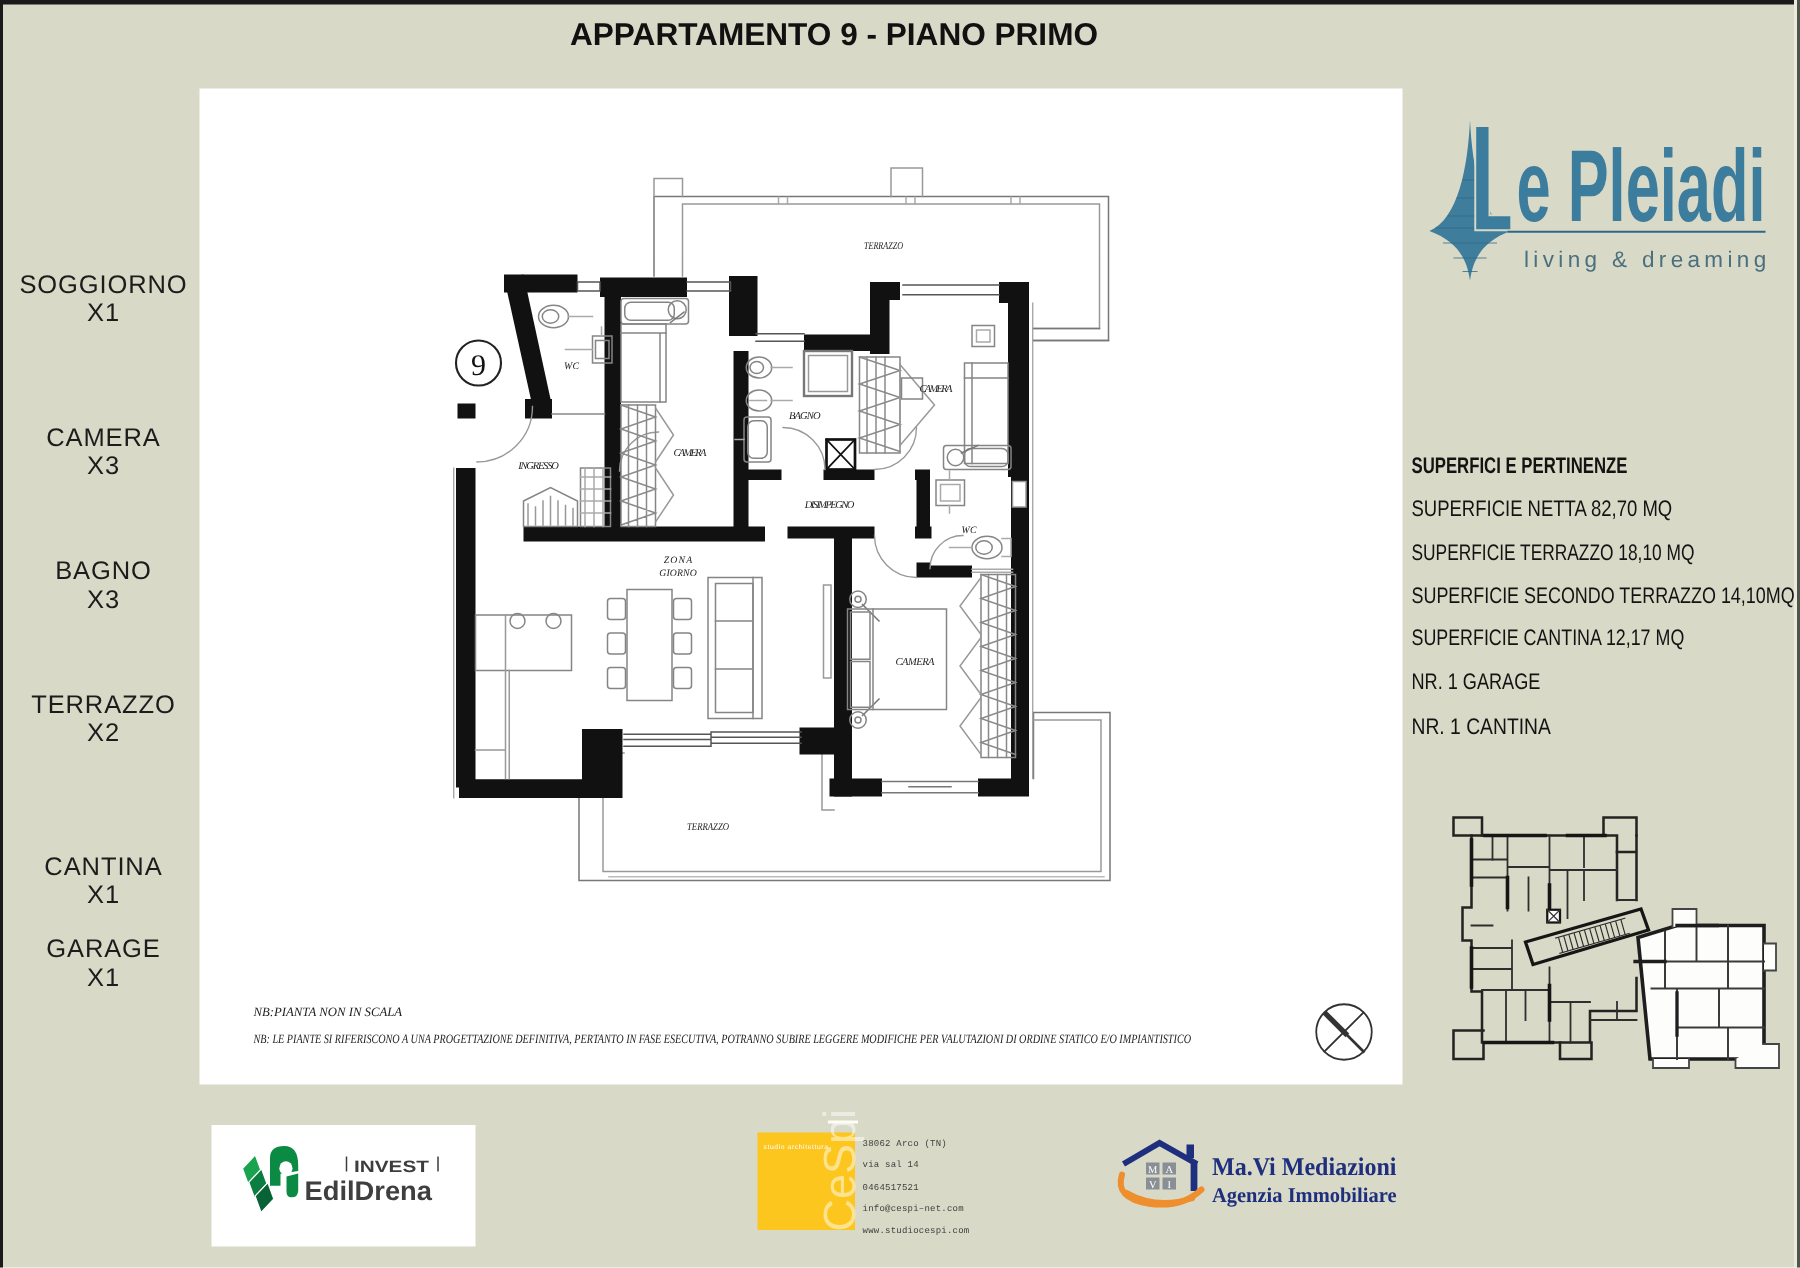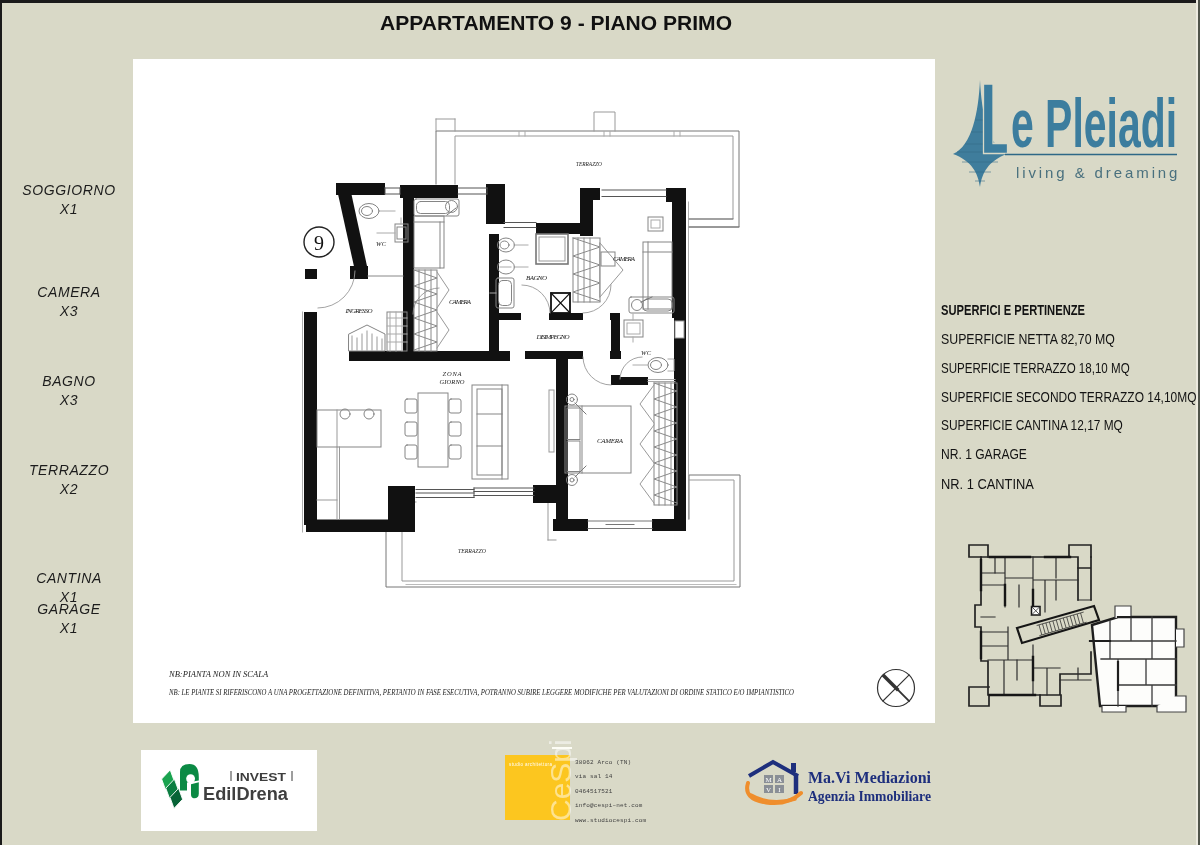--- a/index.html
+++ b/index.html
@@ -1,20 +1,20 @@
 <!DOCTYPE html>
 <html><head>
 <meta charset="utf-8">
 <style>
   html,body{margin:0;padding:0;}
   body{width:1200px;height:845px;position:relative;overflow:hidden;
        background:#d9d9c7;font-family:"Liberation Sans",sans-serif;}
   .abs{position:absolute;}
   .sb{position:absolute;left:0;width:138px;text-align:center;
-      font-size:14px;letter-spacing:0.6px;color:#1c1c1c;line-height:18.5px;font-style:italic;}
+      font-size:17px;letter-spacing:0.6px;color:#1c1c1c;line-height:18.5px;}
 </style>
 </head>
 <body>
 
 <div class="abs" style="left:0;top:0;width:1200px;height:3px;background:#1a1a1a;"></div>
 
 <div class="abs" style="left:0;top:0;width:2px;height:845px;background:#1a1a1a;"></div>
 
 <div class="abs" style="left:1196px;top:0;width:2px;height:845px;background:#eceadf;"></div>
 <div class="abs" style="left:1198px;top:0;width:2px;height:845px;background:#50544a;"></div>
@@ -26,21 +26,21 @@
 <div class="sb" style="top:181px;">SOGGIORNO<br>X1</div>
 
 <div class="sb" style="top:283px;">CAMERA<br>X3</div>
 
 <div class="sb" style="top:372px;">BAGNO<br>X3</div>
 
 <div class="sb" style="top:461px;">TERRAZZO<br>X2</div>
 
 <div class="sb" style="top:569px;">CANTINA<br>X1</div>
 
-<div class="sb" style="top:600px;">GARAGE<br>X1</div>
+<div class="sb" style="top:624px;">GARAGE<br>X1</div>
 
 <div class="abs" style="left:133px;top:59px;width:802px;height:664px;background:#ffffff;"></div>
 
 <svg class="abs" style="left:133px;top:59px;" width="802" height="664" viewBox="133 59 802 664" fill="none" stroke-linecap="square">
 <g stroke="#888" stroke-width="1">
 
   <g>
     <path d="M436,184 V131 H739 V227 H689" stroke="#777"></path>
     <path d="M455,184 V136 H733 V219 H689" stroke="#999"></path>
     <path d="M689,227 H739 M689,219 H733" stroke="#777"></path>

